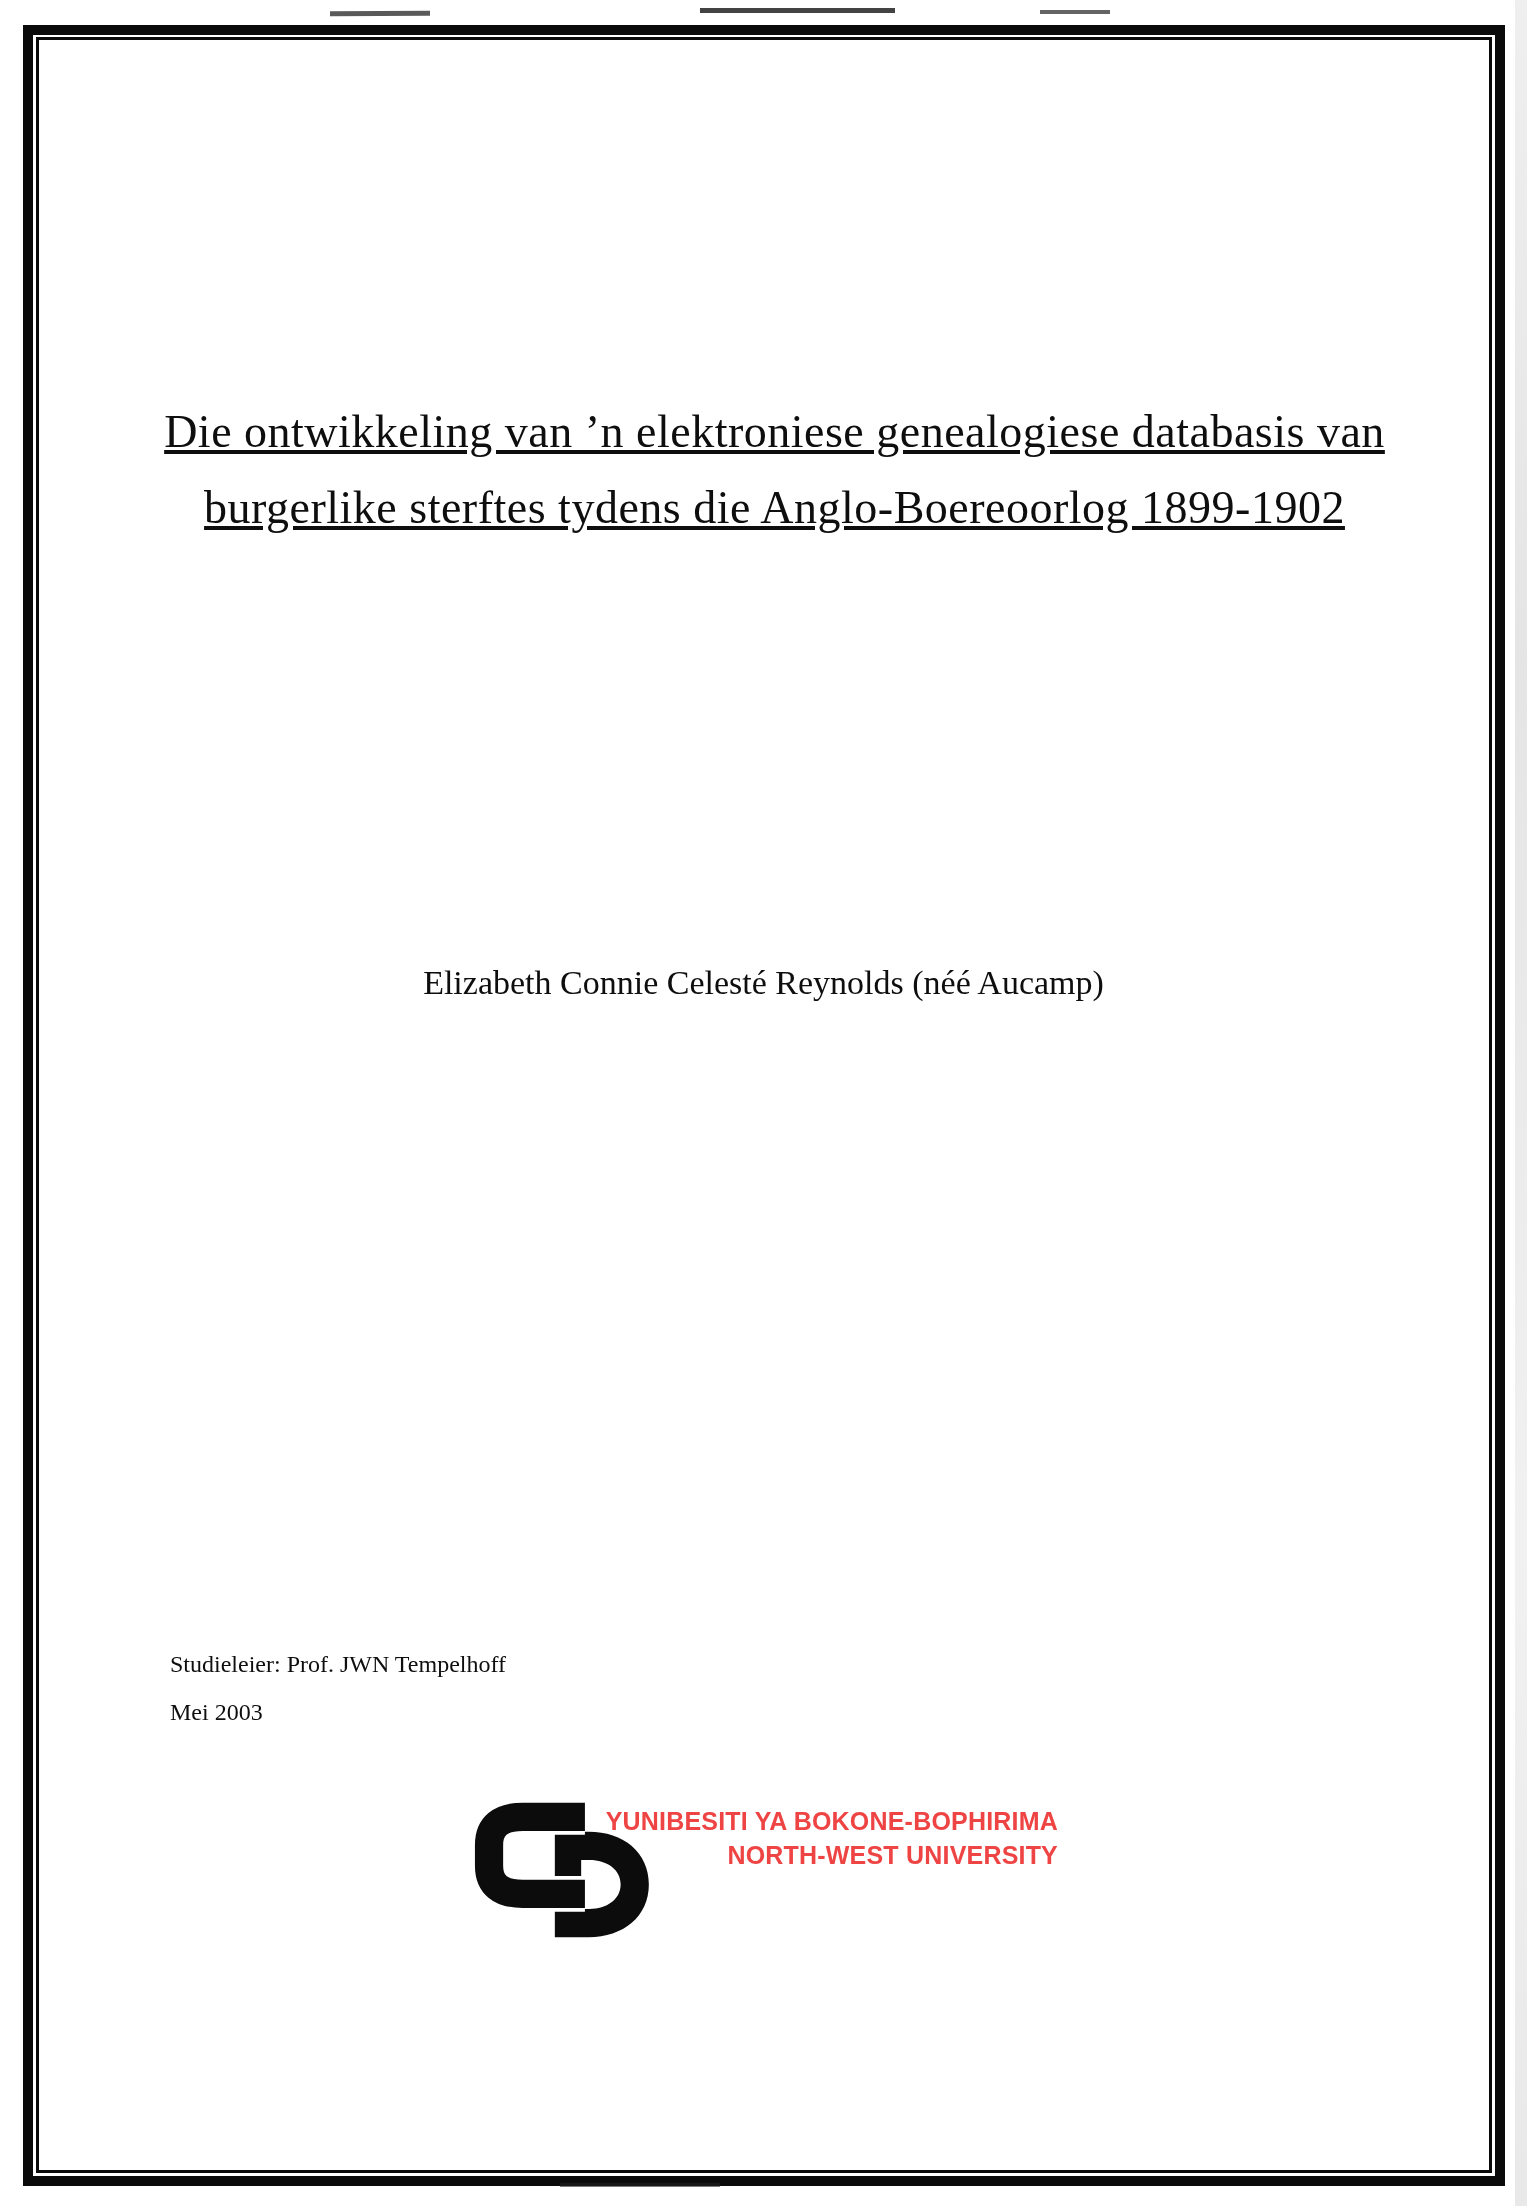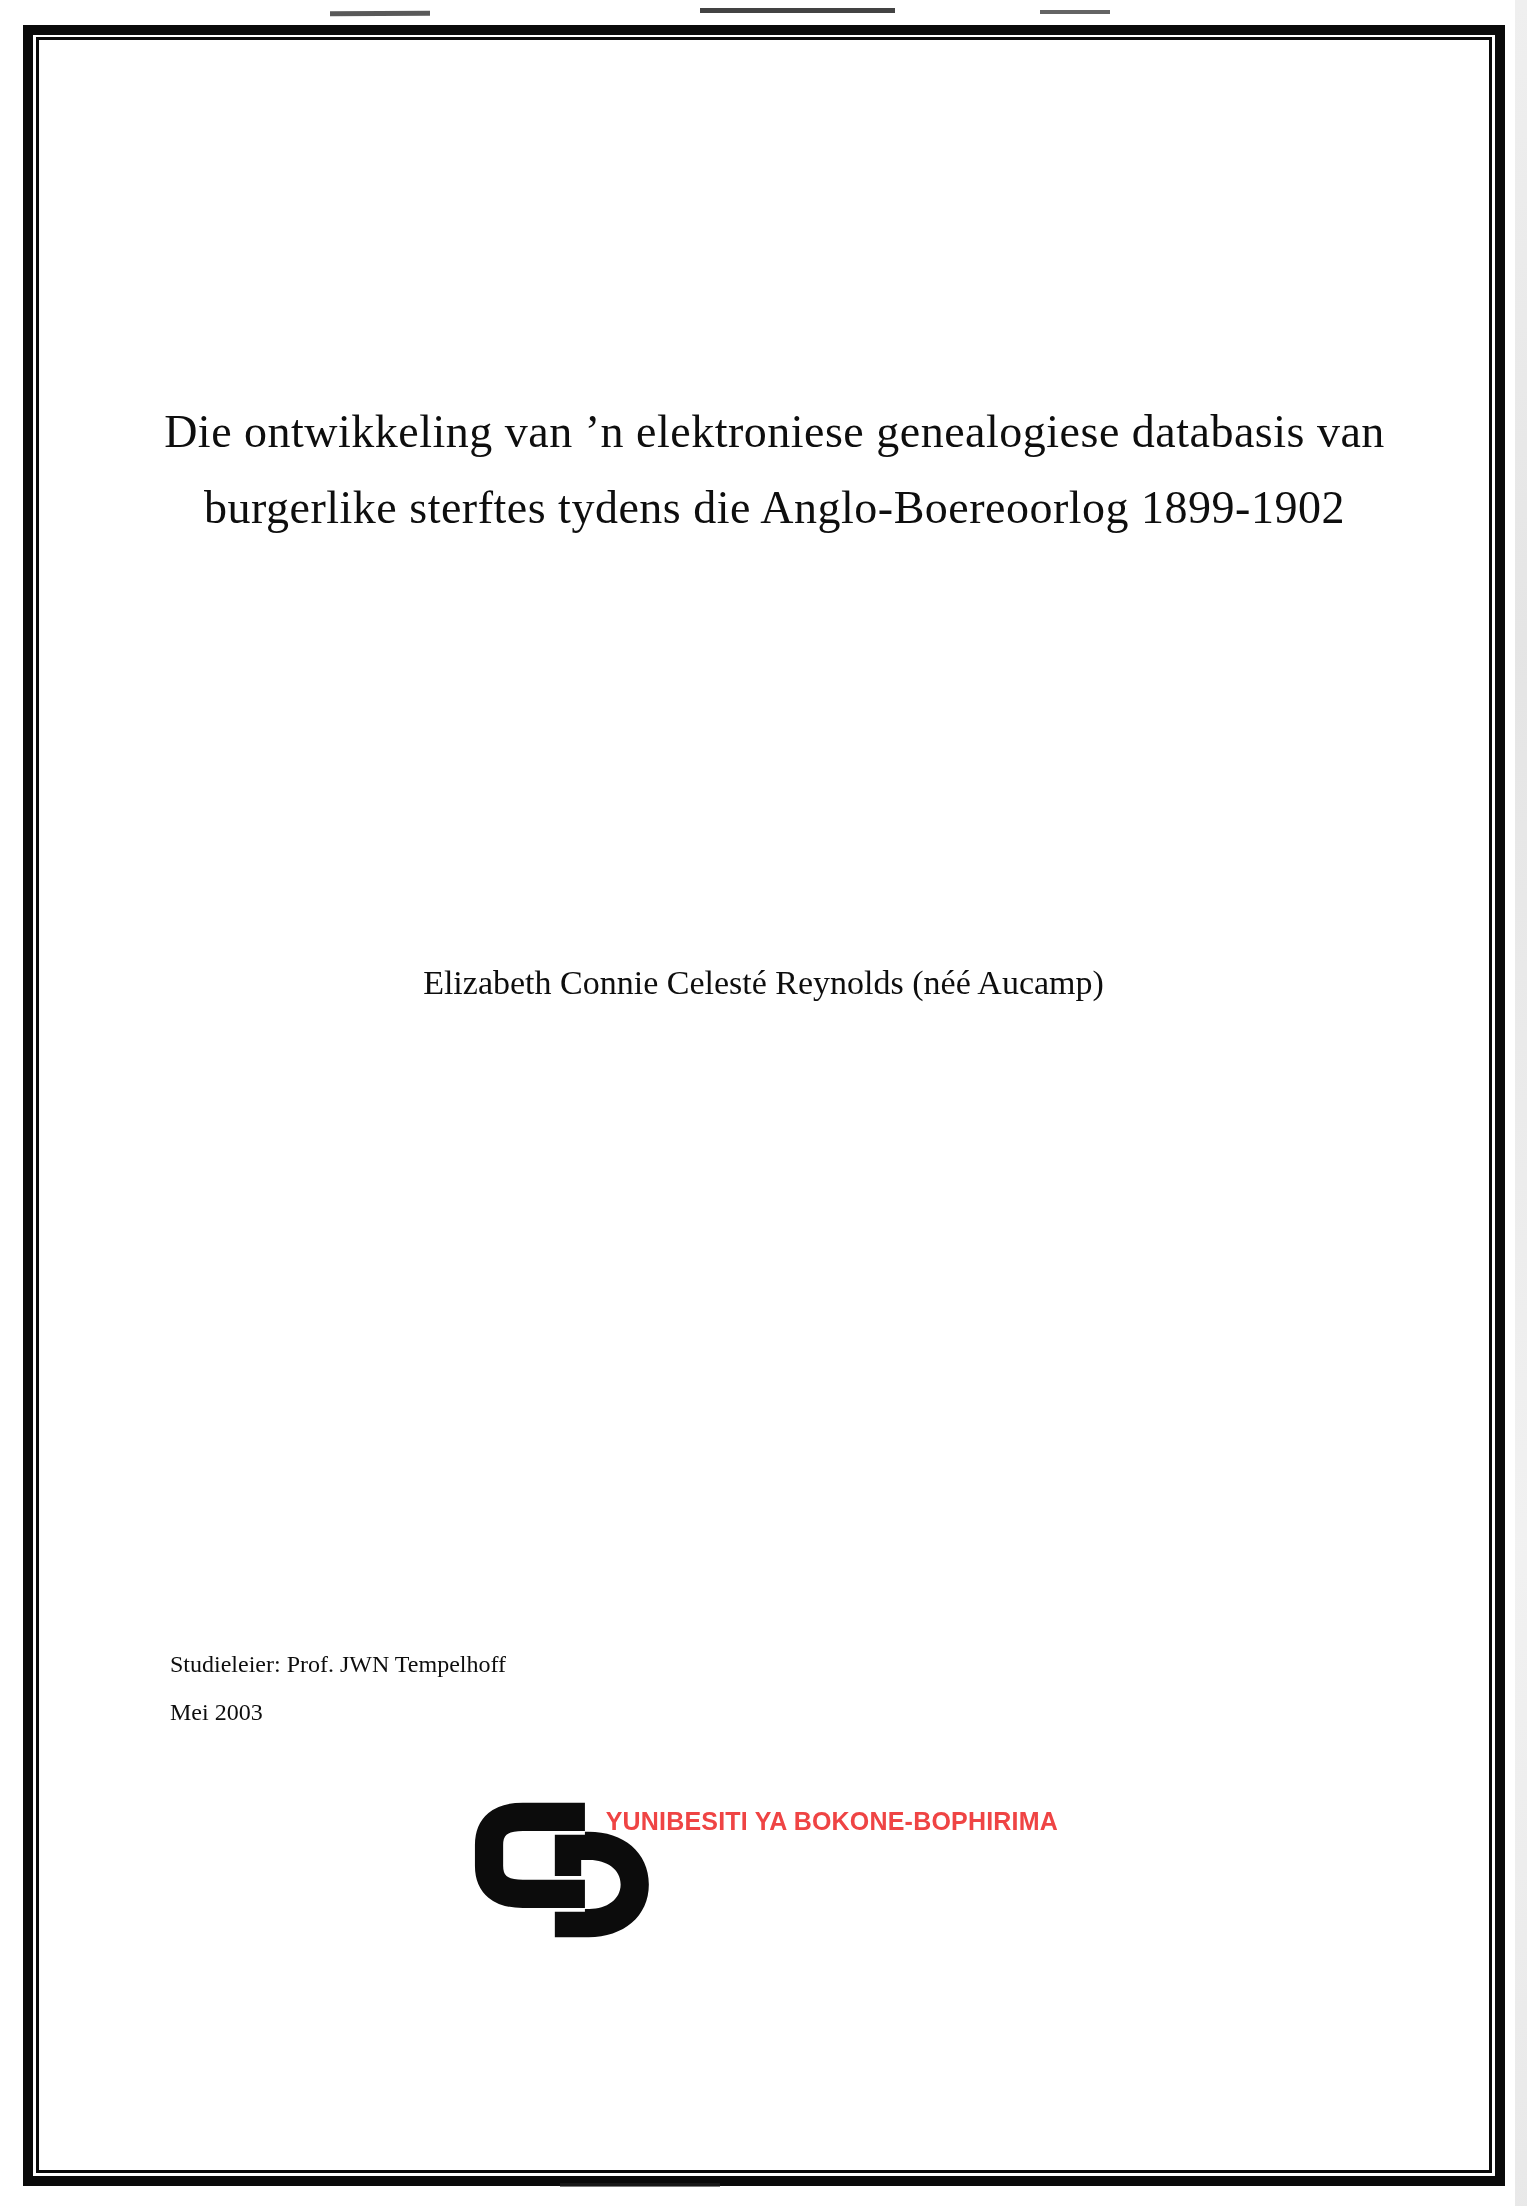--- a/index.html
+++ b/index.html
@@ -37,20 +37,21 @@
 
   .title {
     position: absolute;
     left: 82px; right: 60px; top: 394px;
     margin: 0;
     font-size: 46px;
     font-weight: normal;
     line-height: 76px;
     text-align: center;
     letter-spacing: .5px;
+    text-decoration: underline;
   }
   .title .tline { display: block; }
 
   .deur {
     position: absolute;
     left: 0; right: 10px; top: 806px;
     text-align: center;
     font-size: 33px;
   }
 
@@ -132,16 +133,17 @@
     <svg class="logo-mark" viewBox="0 0 200 155" xmlns="http://www.w3.org/2000/svg" aria-hidden="true">
 
       <path d="M86 38 H122 C159 38 186 60 186 94 C186 128 159 150 122 150 H86 Z
                M114 68 H123 C141 68 156 78 156 94 C156 110 141 120 123 120 H114 Z" fill="#0c0c0c" fill-rule="evenodd"></path>
 
       <path d="M118 22 H52 Q16 22 16 52 V74 Q16 104 52 104 H118" fill="none" stroke="#ffffff" stroke-width="38"></path>
       <path d="M118 22 H52 Q16 22 16 52 V74 Q16 104 52 104 H118" fill="none" stroke="#0c0c0c" stroke-width="30"></path>
     </svg>
     <div class="logo-text">
       <span class="lg-line">YUNIBESITI YA BOKONE-BOPHIRIMA</span>
+      <span class="lg-line">NORTH-WEST UNIVERSITY</span>
     </div>
   </div>
 
 </div>
 
 </body></html>

